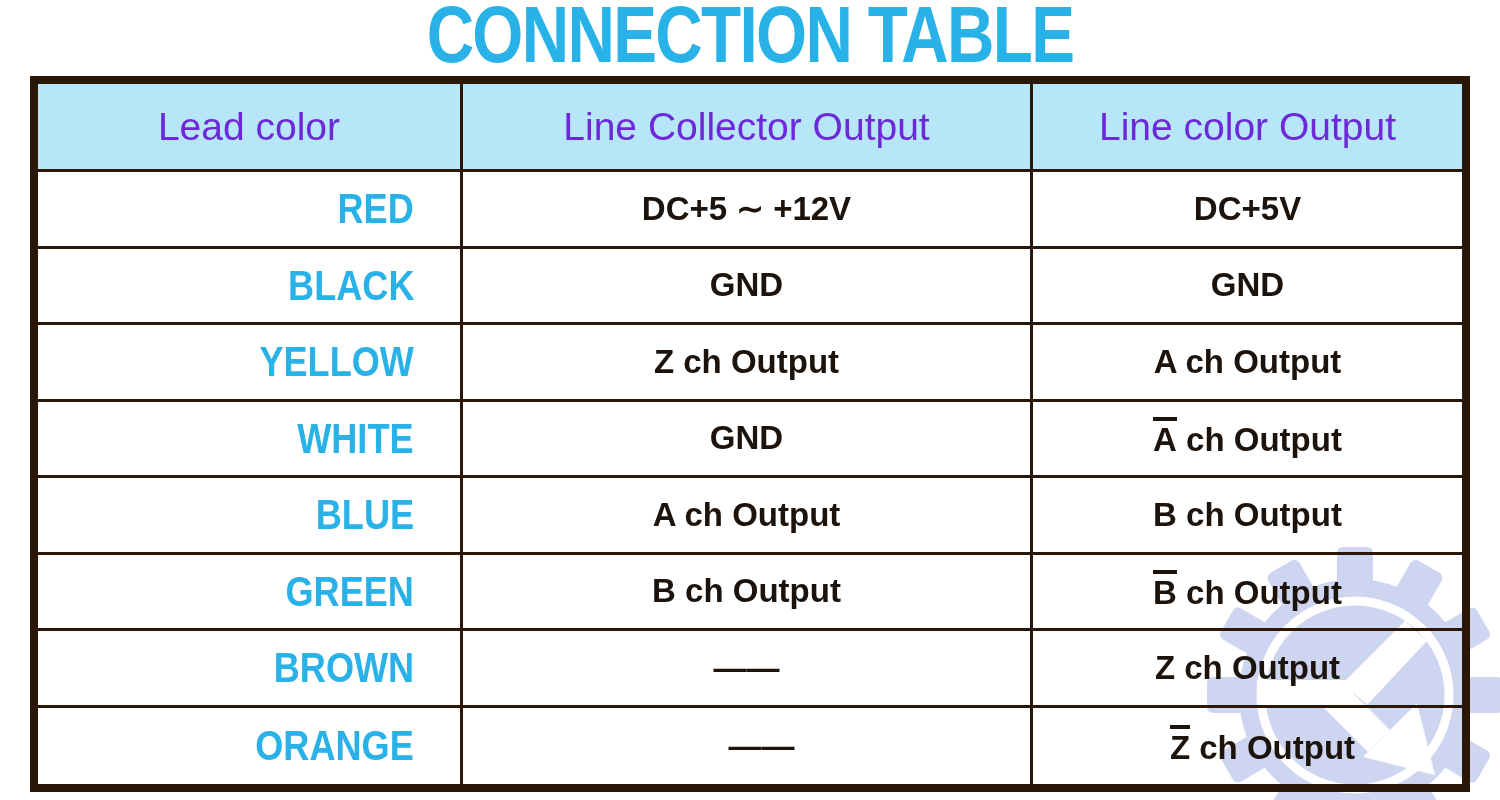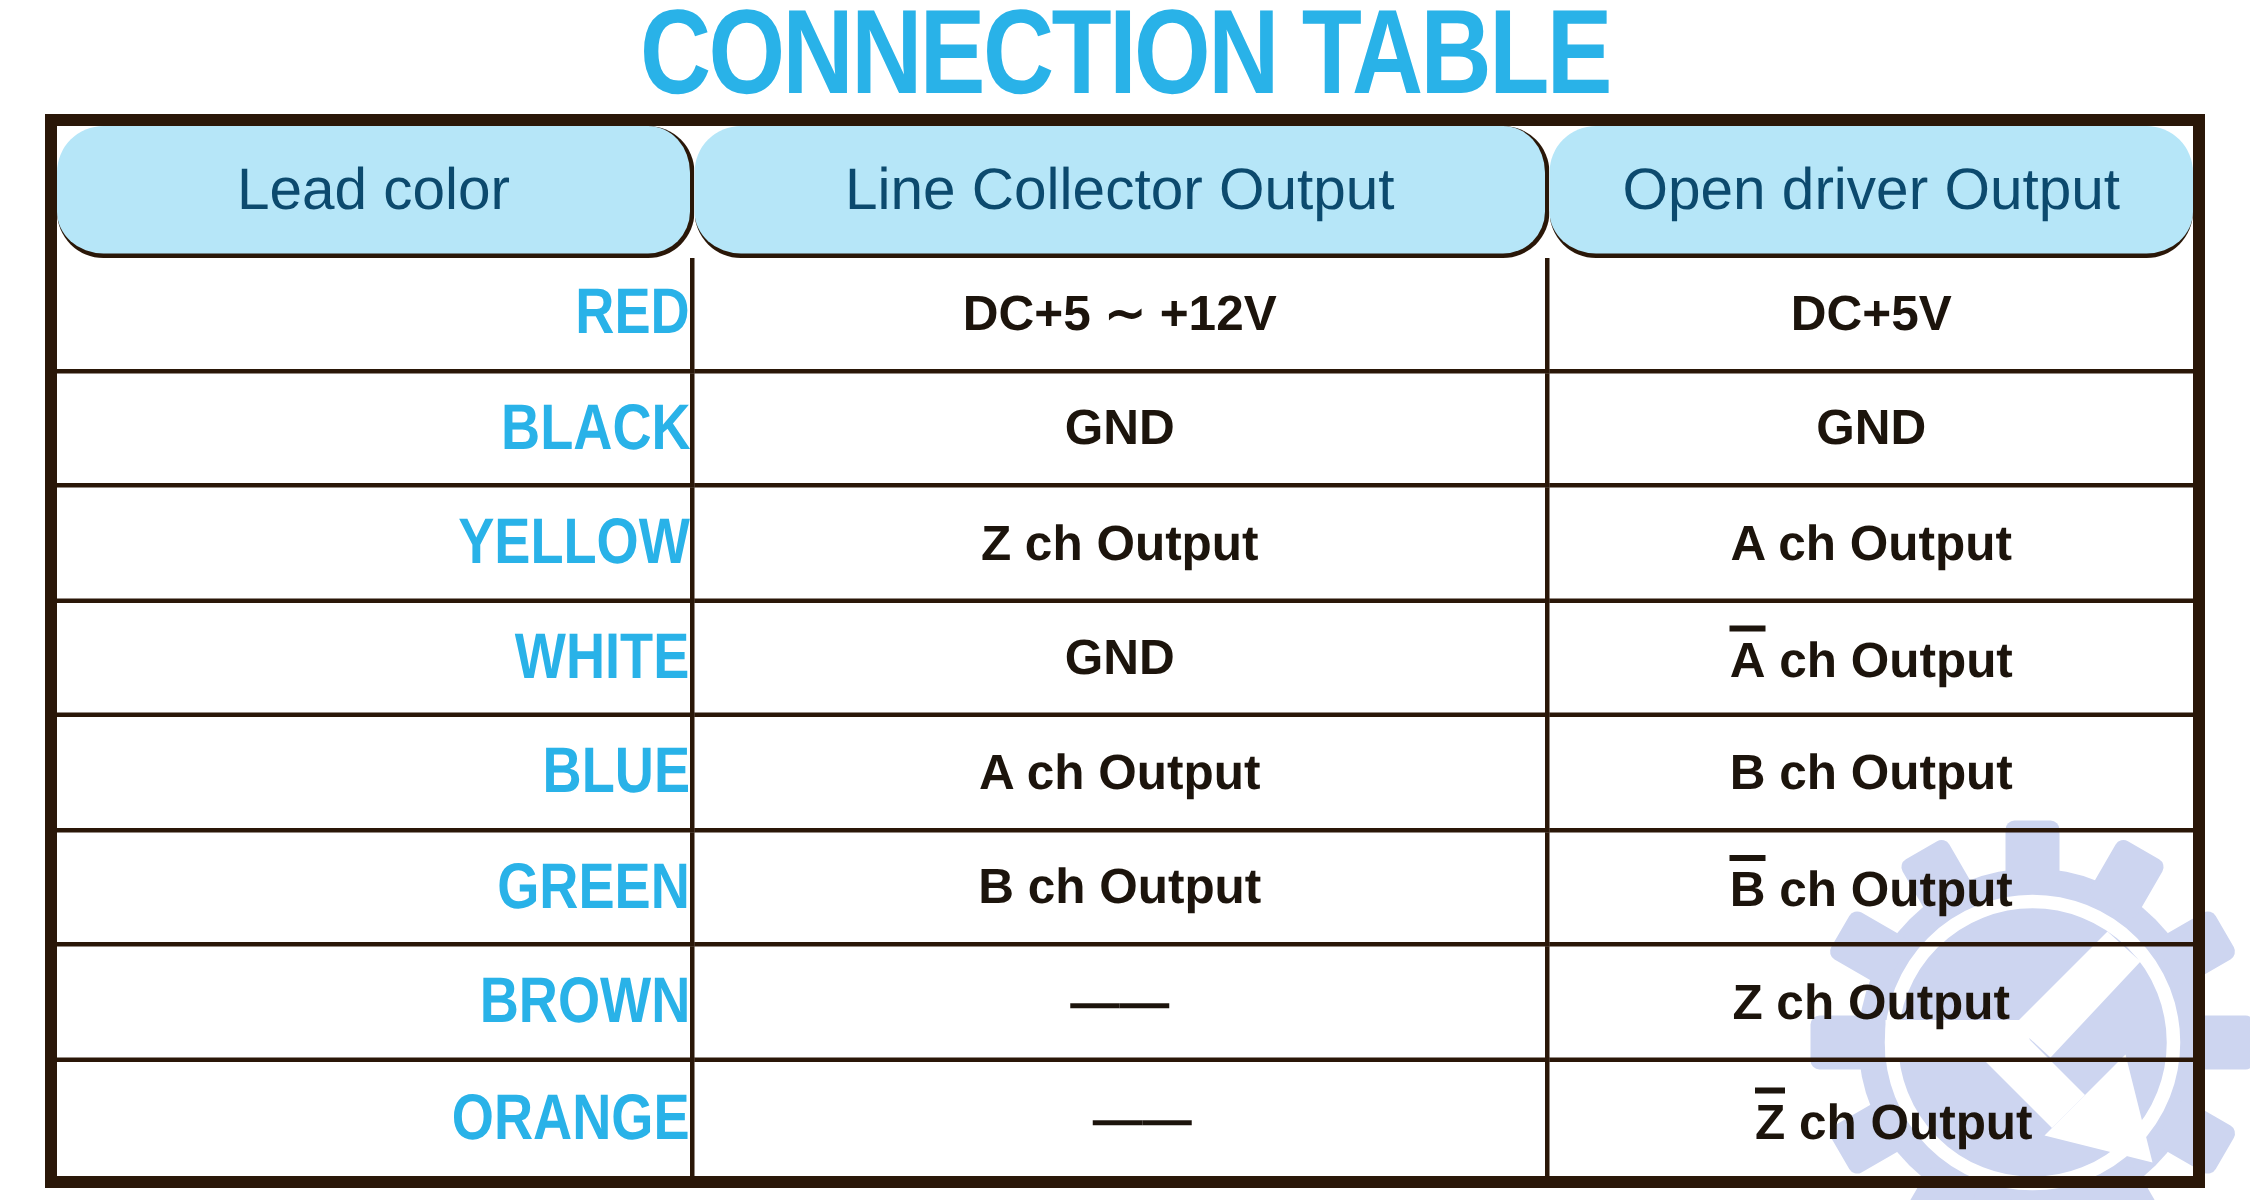--- a/index.html
+++ b/index.html
@@ -54,27 +54,27 @@
     display: flex;
     align-items: center;
     justify-content: center;
     overflow: hidden;
   }
   .cell.last-col { border-right: none; }
   .cell.last-row { border-bottom: none; margin-left: 30px; }
 
   .head-cell {
     background: #b6e6f8;
-    color: #0c4a6e;
+    color: #6d28d9;
     font-size: 39px;
     font-weight: 400;
-    border-radius: 31px;
   }
   .lead-cell {
     justify-content: flex-end;
+    padding-right: 46px;
     color: #29b2e8;
     font-size: 43px;
     font-weight: bold;
   }
   .lead-cell .cellwrap {
     transform: scaleX(0.84);
     transform-origin: right center;
     white-space: nowrap;
   }
   .val-cell {
@@ -129,21 +129,21 @@
 
   <div class="conn-table">
 
     <div class="cell head-cell">
       <span class="cellwrap">Lead color</span>
     </div>
     <div class="cell head-cell">
       <span class="cellwrap">Line Collector Output</span>
     </div>
     <div class="cell head-cell last-col">
-      <span class="cellwrap">Open driver Output</span>
+      <span class="cellwrap">Line color Output</span>
     </div>
 
     <div class="cell lead-cell">
       <span class="cellwrap">RED</span>
     </div>
     <div class="cell val-cell">
       <span class="cellwrap">DC+5 ∼ +12V</span>
     </div>
     <div class="cell val-cell last-col">
       <span class="cellwrap"><span>DC+5V</span></span>

